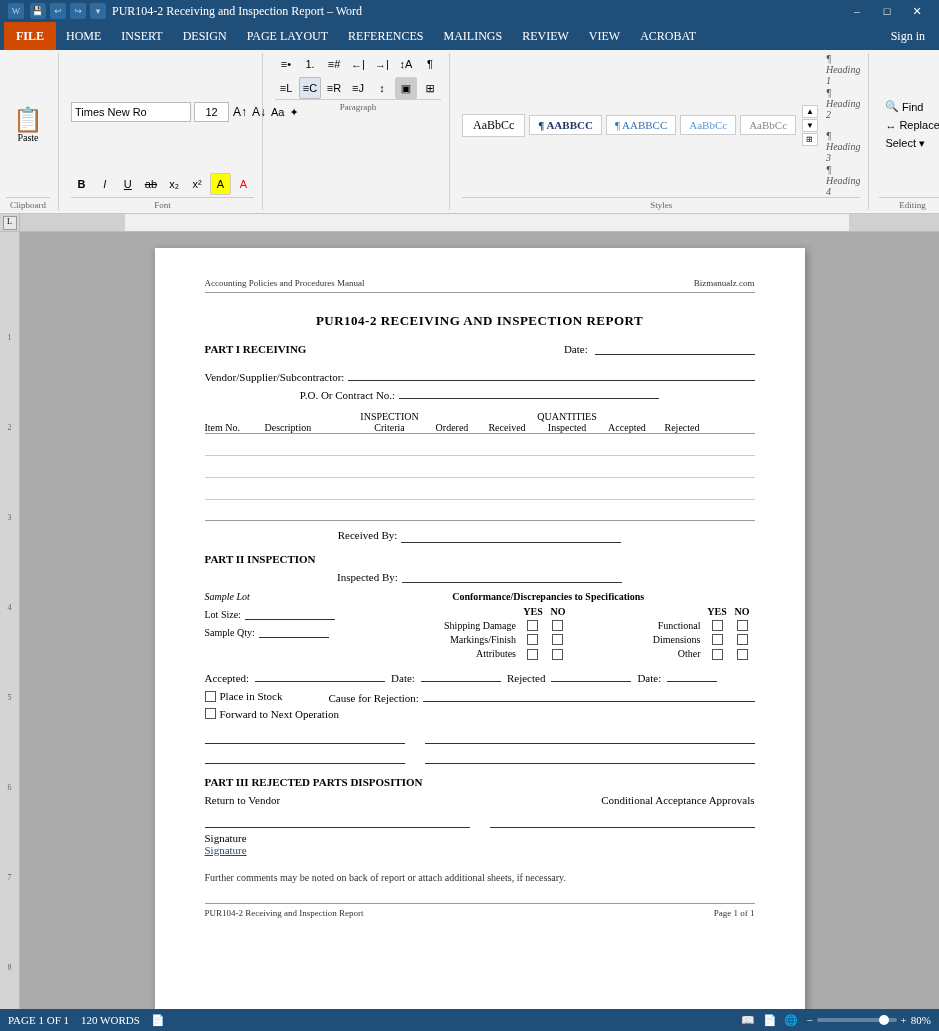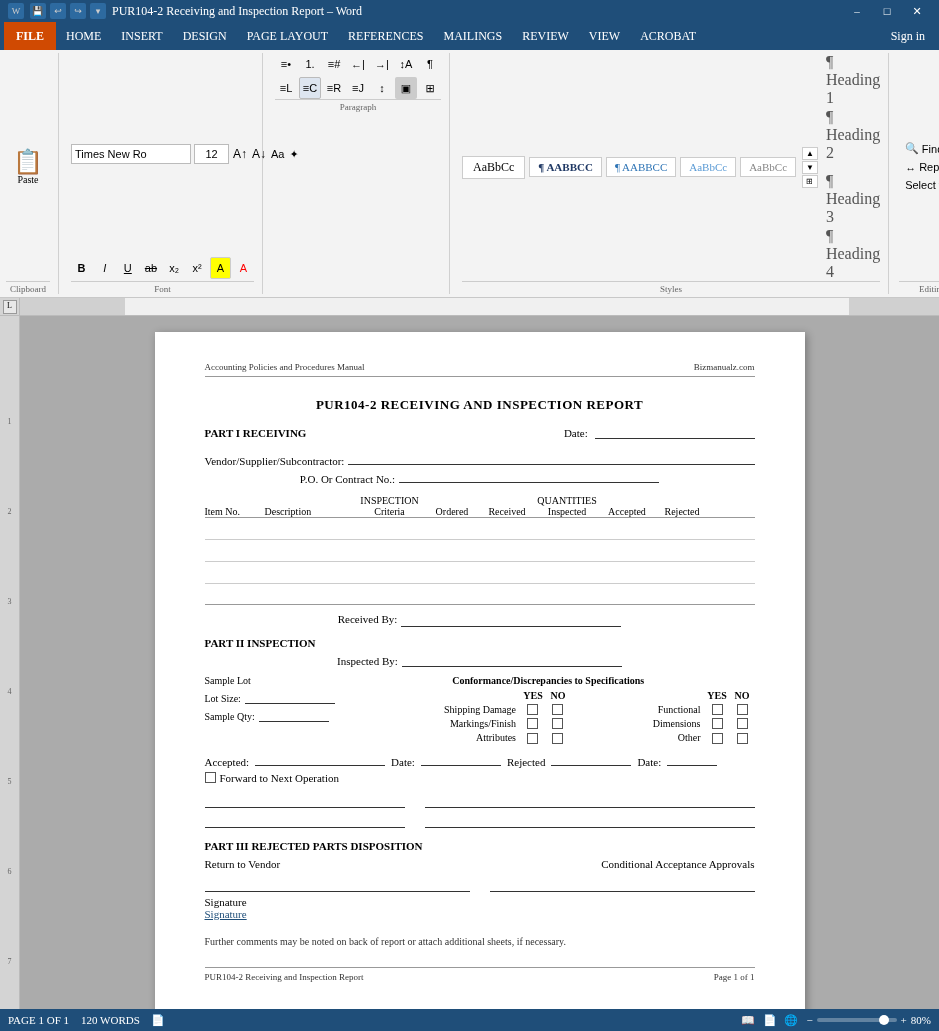--- a/index.html
+++ b/index.html
@@ -267,21 +267,21 @@
       <div style="border:1px solid #ccc; padding:3px 10px; font-size:12px; background:white; cursor:pointer; white-space:nowrap;">AaBbCc</div>
       <div style="border:1px solid #ccc; padding:3px 8px; font-size:11px; background:white; cursor:pointer; color:#1f3864; font-weight:bold; white-space:nowrap;">¶ AABBCC</div>
       <div style="border:1px solid #ccc; padding:3px 8px; font-size:11px; background:white; cursor:pointer; color:#2e74b5; white-space:nowrap;">¶ AABBCC</div>
       <div style="border:1px solid #ccc; padding:3px 8px; font-size:11px; background:white; cursor:pointer; color:#5b9bd5; white-space:nowrap;">AaBbCc</div>
       <div style="border:1px solid #ccc; padding:3px 8px; font-size:11px; background:white; cursor:pointer; color:#888; white-space:nowrap;">AaBbCc</div>
       <div style="display:flex; flex-direction:column; gap:1px; margin-left:2px;">
         <div style="font-size:8px; cursor:pointer; border:1px solid #ccc; padding:1px 3px; background:white;">▲</div>
         <div style="font-size:8px; cursor:pointer; border:1px solid #ccc; padding:1px 3px; background:white;">▼</div>
         <div style="font-size:8px; cursor:pointer; border:1px solid #ccc; padding:1px 3px; background:white;">⊞</div>
       </div>
-      <div style="margin-left:4px; font-size:16px; color:#555;">
+      <div style="margin-left:4px; font-size:10px; color:#555;font-style:italic;">
         <div style="margin-bottom:1px;"><span>¶ Heading 1</span></div>
         <div style="margin-bottom:10px;"><span>¶ Heading 2</span></div>
         <div style="margin-bottom:1px;"><span>¶ Heading 3</span></div>
         <div><span>¶ Heading 4</span></div>
       </div>
     </div>
     <div style="font-size:9px; color:#666; text-align:center; border-top:1px solid #ccc; padding-top:2px;">Styles</div>
   </div>
 
   <div style="display:flex; flex-direction:column; padding:0 6px;">
@@ -389,21 +389,21 @@
         <div class="part-heading">PART II INSPECTION</div>
 
         <div class="inspected-row">
           <span>Inspected By:</span>
           <span style="border-bottom:1px solid #333; width:220px; height:12px; margin-left:4px; display:inline-block; vertical-align:bottom;"></span>
         </div>
 
         <div style="display:flex; margin-top:4px; font-size:10px;">
 
           <div style="flex:1; min-width:120px;">
-            <div style="margin-bottom:6px;">Sample Lot</div>
+            <div style="margin-bottom:6px;font-style:italic;">Sample Lot</div>
             <div style="margin-bottom:6px;">
               <span>Lot Size:</span>
               <span style="border-bottom:1px solid #333; display:inline-block; width:90px; height:12px; vertical-align:bottom; margin-left:2px;"></span>
             </div>
             <div>
               <span>Sample Qty:</span>
               <span style="border-bottom:1px solid #333; display:inline-block; width:70px; height:12px; vertical-align:bottom; margin-left:2px;"></span>
             </div>
           </div>
 
@@ -452,20 +452,28 @@
           <span>Accepted:</span>
           <span style="border-bottom:1px solid #333; display:inline-block; width:130px; height:12px; vertical-align:bottom;"></span>
           <span>Date:</span>
           <span style="border-bottom:1px solid #333; display:inline-block; width:80px; height:12px; vertical-align:bottom;"></span>
           <span>Rejected</span>
           <span style="border-bottom:1px solid #333; display:inline-block; width:80px; height:12px; vertical-align:bottom;"></span>
           <span>Date:</span>
           <span style="border-bottom:1px solid #333; display:inline-block; width:50px; height:12px; vertical-align:bottom;"></span>
         </div>
 
+        <div style="display:flex; align-items:baseline; margin-top:6px; font-size:11px; gap:4px;">
+          <span style="display:flex; align-items:center; gap:4px; min-width:120px;">
+            <span class="cb"></span>
+            <span>Place in Stock</span>
+          </span>
+          <span>Cause for Rejection:</span>
+          <span style="border-bottom:1px solid #333; flex:1; height:12px; vertical-align:bottom; display:inline-block;"></span>
+        </div>
         <div style="display:flex; align-items:center; margin-top:4px; font-size:11px; gap:4px;">
           <span class="cb"></span>
           <span>Forward to Next Operation</span>
         </div>
 
         <div style="margin-top:10px;">
           <div style="display:flex; gap:20px; margin-bottom:6px;">
             <div style="border-bottom:1px solid #333; width:200px; height:14px;"></div>
             <div style="border-bottom:1px solid #333; flex:1; height:14px;"></div>
           </div>

